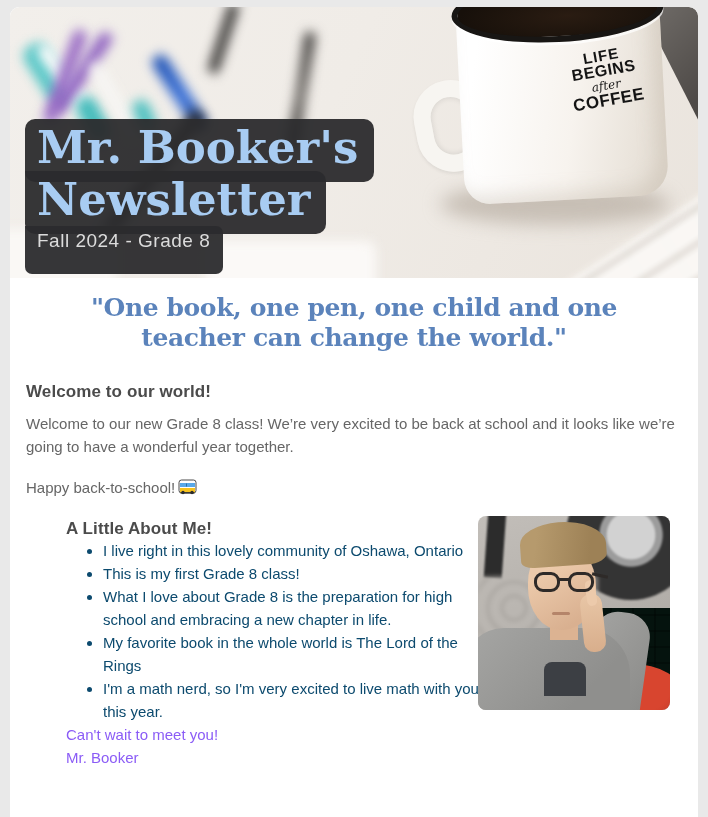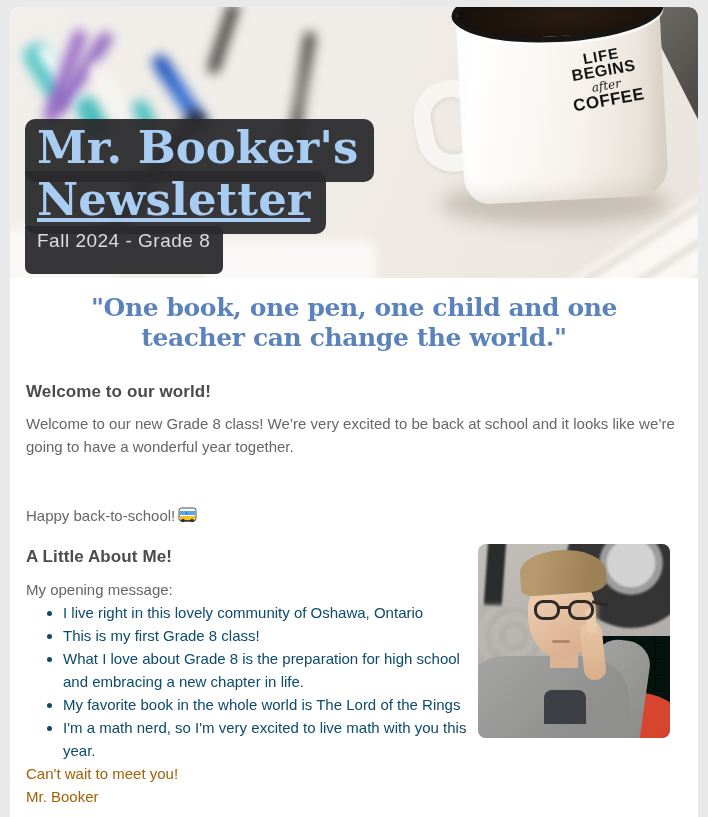--- a/index.html
+++ b/index.html
@@ -93,21 +93,21 @@
     background: rgba(43,43,45,0.95);
     color: #a8ccf2;
     font-family: "DejaVu Serif", serif;
     font-weight: 700;
     font-size: 45px;
     line-height: 52px;
     padding: 3px 16px 8px 12px;
     border-radius: 10px;
     letter-spacing: 0px;
   }
-  .title-row2 .block { margin-top: -11px; border-top-left-radius: 0; text-decoration: underline; }
+  .title-row2 .block { margin-top: -11px; border-top-left-radius: 0; }
   .subtitle-row .block {
     margin-top: -8px;
     font-family: "Liberation Sans", sans-serif;
     font-weight: 400;
     font-size: 19px;
     line-height: 22px;
     color: #dcdcdc;
     padding: 4px 13px 22px 12px;
     border-radius: 0 7px 7px 7px;
     letter-spacing: 0.5px;
@@ -132,35 +132,35 @@
     font-weight: 700;
     color: #4b4b4b;
     letter-spacing: 0.1px;
   }
   p.body-text {
     margin-top: 10px;
     font-size: 15px;
     line-height: 23px;
     color: #666666;
   }
-  .greeting { margin-top: 46px; font-size: 15px; line-height: 23px; color: #666666; }
+  .greeting { margin-top: 18px; font-size: 15px; line-height: 23px; color: #666666; }
   .bus-icon { display: inline-block; vertical-align: -2px; margin-left: 3px; }
 
-  .about { position: relative; margin-top: 18px; }
+  .about { position: relative; margin-top: 18px; margin-left: 40px; }
   .about h2.sec { margin-top: 0; }
   .about .intro { margin-top: 11px; }
   .about ul {
     margin: 0 200px 0 0;
     padding-left: 37px;
     color: #0c4a6e;
     font-size: 15px;
     line-height: 23px;
   }
   .about ul li { margin: 0; }
-  .outro { font-size: 15px; line-height: 23px; color: #a16207; }
+  .outro { font-size: 15px; line-height: 23px; color: #8b5cf6; }
 
   
   .photo {
     position: absolute; top: -3px; right: 12px;
     width: 192px; height: 194px;
     border-radius: 8px; overflow: hidden;
     background: linear-gradient(160deg, #c2beb9 0%, #b3afaa 55%, #a8a49f 100%);
   }
   .photo * { position: absolute; }
   .ph-pole { left: 8px; top: -4px; width: 18px; height: 66px; background: #2c2c2c; filter: blur(1px); transform: rotate(4deg); }
@@ -293,21 +293,20 @@
         <div class="ph-hand"></div>
         <div class="ph-finger"></div>
         <div class="ph-glass1"></div>
         <div class="ph-glass2"></div>
         <div class="ph-bridge"></div>
         <div class="ph-temple"></div>
         <div class="ph-mouth"></div>
       </div>
 
       <h2 class="sec">A Little About Me!</h2>
-      <p class="body-text intro">My opening message:</p>
       <ul>
         <li>I live right in this lovely community of Oshawa, Ontario</li>
         <li>This is my first Grade 8 class!</li>
         <li>What I love about Grade 8 is the preparation for high school and embracing a new chapter in life.</li>
         <li>My favorite book in the whole world is The Lord of the Rings</li>
         <li>I'm a math nerd, so I'm very excited to live math with you this year.</li>
       </ul>
       <p class="outro">Can't wait to meet you!</p>
       <p class="outro">Mr. Booker</p>
     </div>

